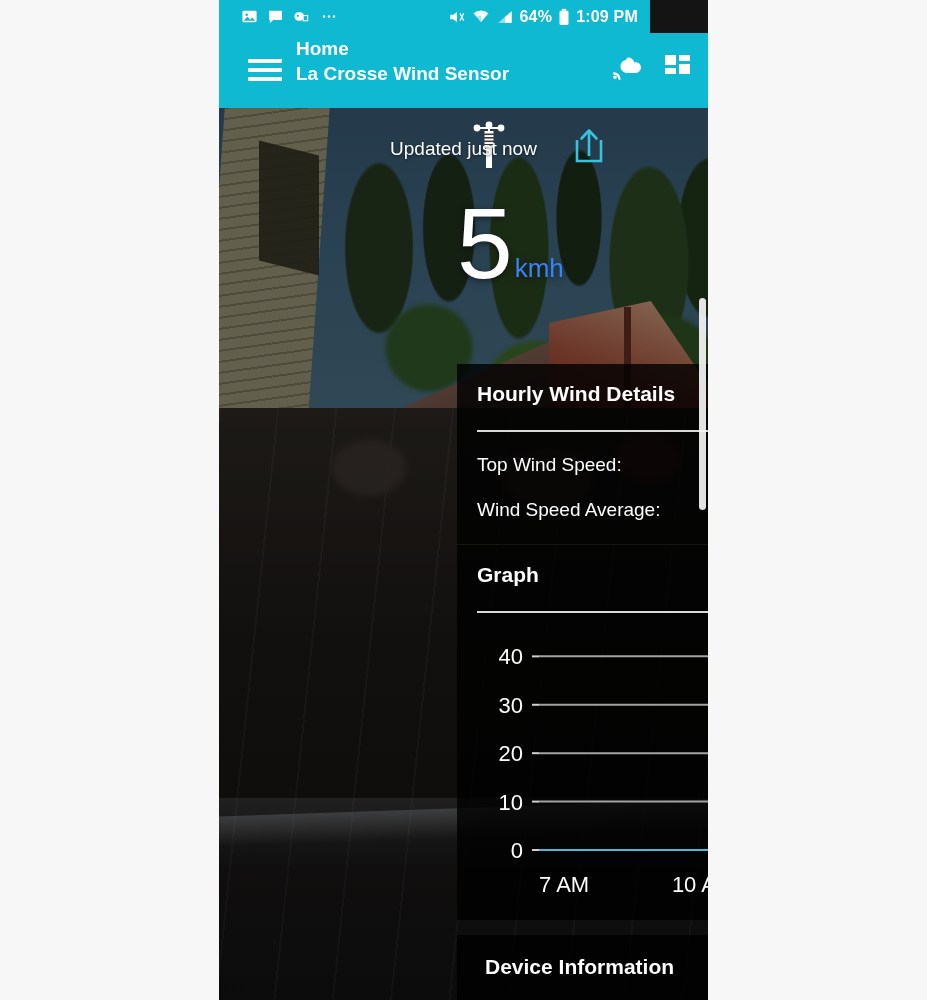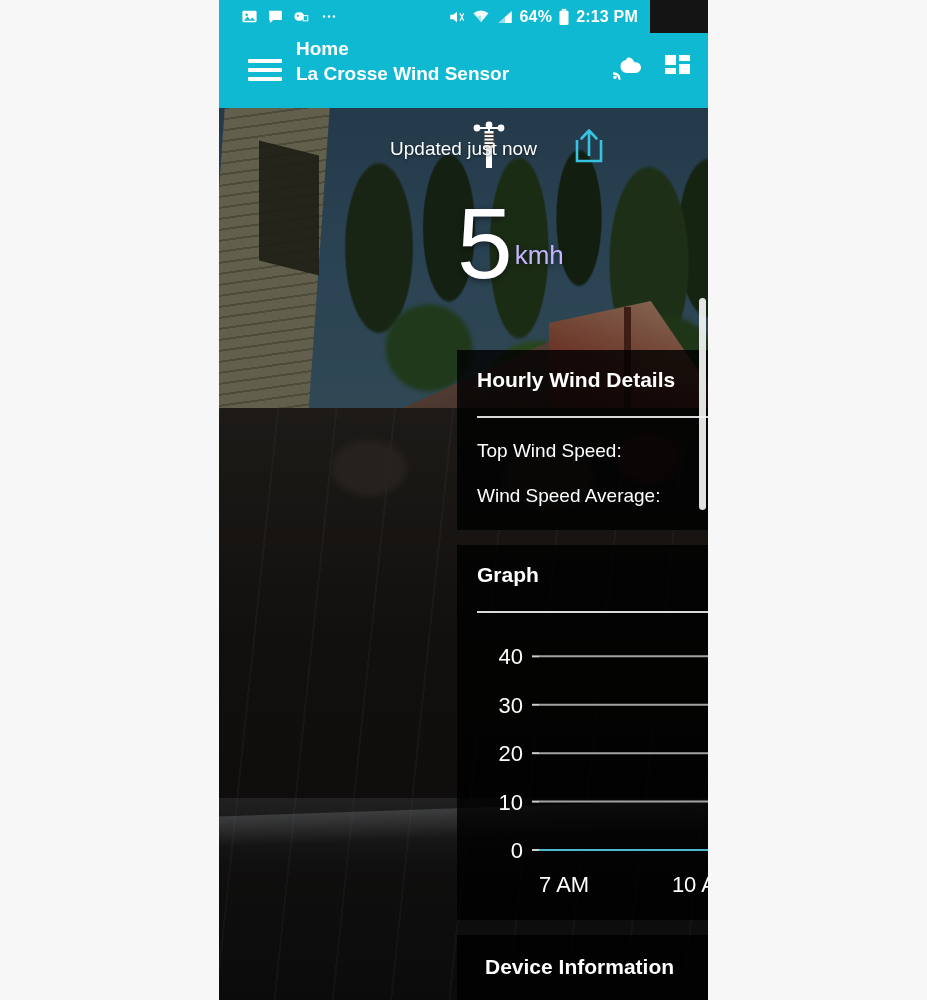--- a/index.html
+++ b/index.html
@@ -236,25 +236,25 @@
   }
   #reading-value {
     color: #ffffff;
     font-size: 100px;
     line-height: 86px;
     font-weight: 300;
     letter-spacing: -2px;
     text-shadow: 0 2px 6px rgba(0,0,0,.5);
   }
   #reading-unit {
-    color: #c4b5fd;
+    color: #3b82f6;
     font-size: 26px;
     line-height: 30px;
     margin-left: 4px;
-    margin-bottom: 16px;
+    margin-bottom: 3px;
     text-shadow: 0 2px 6px rgba(0,0,0,.5);
   }
 
   
   .card {
     position: absolute;
     left: 238px;
     width: 450px;
     background: rgba(0,0,0,0.80);
     z-index: 12;
@@ -280,21 +280,21 @@
     position: relative;
     height: 45px;
   }
   .row-label {
     position: absolute;
     left: 20px; top: 10px;
     color: #ffffff;
     font-size: 19px;
   }
 
-  #card-hourly { top: 350px; height: 180px; }
+  #card-hourly { top: 364px; height: 180px; }
   #card-hourly .row-wrap { position: absolute; left: 0; top: 80px; width: 450px; }
 
   #card-graph { top: 545px; height: 375px; }
 
   #card-device { top: 935px; height: 65px; }
   #card-device .card-title { top: 20px; margin-left: 8px; }
 
   
   #chart {
     position: absolute;
@@ -376,21 +376,21 @@
         </svg>
         <svg class="sb-ico" width="18" height="18" viewBox="0 0 24 24">
           <path d="M21 20H3L21 4z" fill="#fff"></path>
           <path d="M12 20H3L12 12z" fill="#0fb9d2" opacity=".45"></path>
         </svg>
         <span class="sb-text">64%</span>
         <svg class="sb-ico" width="12" height="18" viewBox="0 0 12 20">
           <rect x="3.5" y="1" width="5" height="2" fill="#fff"></rect>
           <rect x="1" y="3" width="10" height="16" rx="1.5" fill="#fff"></rect>
         </svg>
-        <span class="sb-text">2:13 PM</span>
+        <span class="sb-text">1:09 PM</span>
       </div>
     </div>
 
     <div id="app-bar">
       <div id="hamburger">
         <i></i>
         <i></i>
         <i></i>
       </div>
       <div id="bar-titles">

